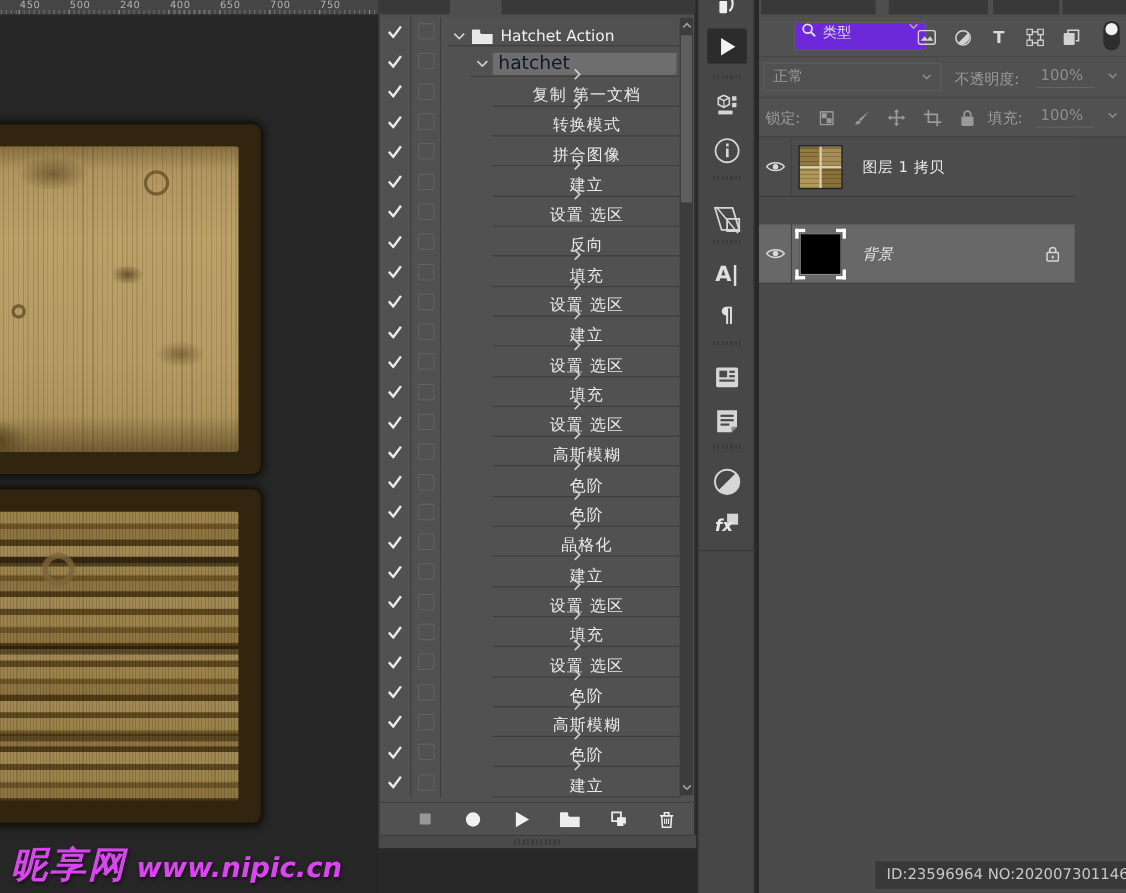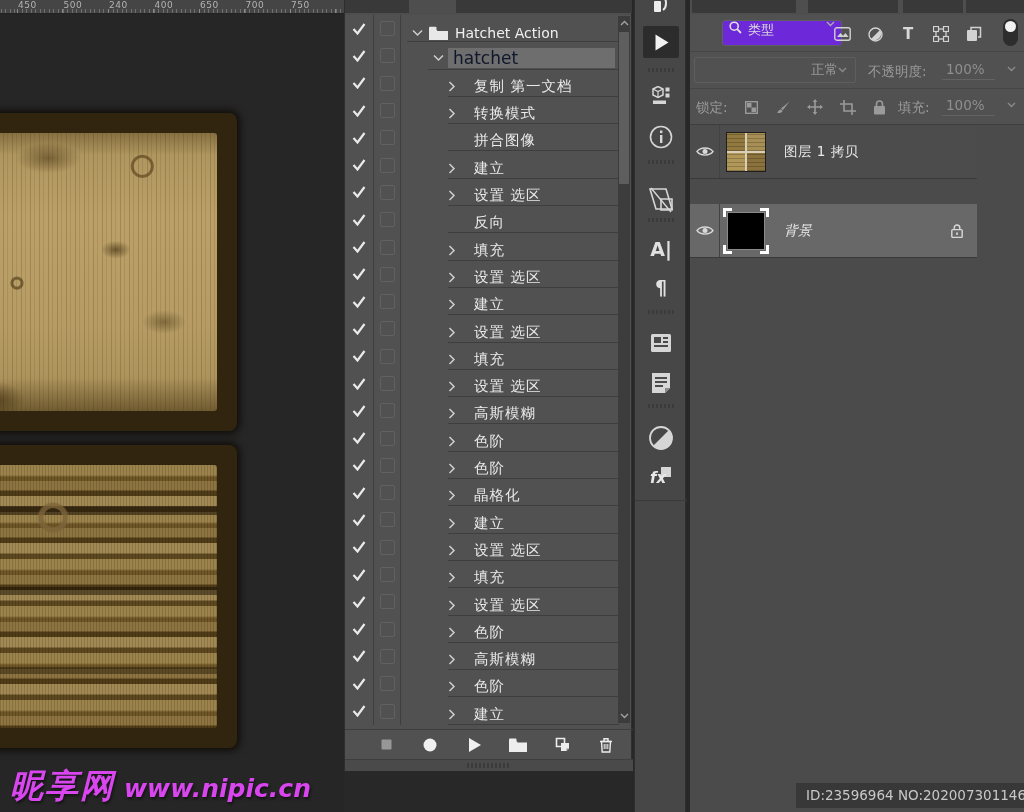--- a/index.html
+++ b/index.html
@@ -61,21 +61,21 @@
   .col-modal { width:27px; border-right:1px solid #3e3e3e; display:flex; align-items:center; justify-content:center; flex:none; }
   .modal-box { width:15px; height:15px; border:1px solid #616161; border-radius:2px; }
   .col-content { flex:1; display:flex; align-items:flex-end; min-width:0; }
   .chev { width:20px; display:flex; align-items:center; justify-content:center; flex:none; }
   .inner-line { flex:1; display:flex; align-items:center; border-bottom:1px solid #3e3e3e; margin-right:14px; min-width:0; }
   .folder-inner { margin-left:6px; }
   .folder-ico { margin:0 7px 0 2px; display:flex; }
   .set-name { font-size:14px; color:#f0f0f0; }
   .hatch-inner { margin-left:27px; }
   .hl-box { flex:1; background:#6e6e6e; margin:1px 4px 1px 0; display:flex; align-items:center; padding-left:5px; font-size:17px; color:#0f172a; }
-  .step-inner { margin-left:47px; }
+  .step-inner { margin-left:47px;flex-direction:column; }
   .step-label { font-size:14.5px; color:#eaeaea; letter-spacing:1px; white-space:nowrap; overflow:hidden; }
   .step-chev-slot { width:26px; flex:none; display:flex; align-items:center; }
 
   .scrollbar { position:absolute; right:1px; top:16px; width:12px; height:707px; background:#3c3c3c; }
   .sc-up { position:absolute; top:2px; left:0; width:12px; height:10px; display:flex; align-items:center; justify-content:center; }
   .sc-down { position:absolute; bottom:2px; left:0; width:12px; height:10px; display:flex; align-items:center; justify-content:center; }
   .sc-thumb { position:absolute; top:16px; left:1px; width:10px; height:152px; background:#5e5e5e; border-radius:1px; }
 
   .atoolbar { position:absolute; left:0; top:729px; width:288px; height:30px;
               border-top:1px solid #3e3e3e; display:flex; align-items:center;
@@ -108,21 +108,21 @@
   .search-box { position:absolute; left:4px; top:5px; width:120px; height:26px; background:#6d28d9;
                 border:1px solid #5f5f5f; border-radius:3px; display:flex; align-items:flex-start; padding:0 6px; gap:6px;margin-left:28px; }
   .search-box .lbl { font-size:13px; color:#dcdcdc; flex:1; }
   .f-ico { position:absolute; top:9px; display:flex; align-items:center; justify-content:center; width:20px; height:20px; color:#d2d2d2; }
   .toggle { position:absolute; right:6px; top:4px; width:15px; height:27px; background:#2d2d2d; border-radius:8px; }
   .toggle i { position:absolute; left:2px; top:2px; width:11px; height:11px; background:#f2f2f2; border-radius:50%; }
 
   .blend-row { top:52px; height:37px; border-bottom:1px solid #464646; }
   .blend-box { position:absolute; left:4px; top:5px; width:162px; height:26px; border:1px solid #5e5e5e;
                border-radius:2px; display:flex; align-items:center; padding:0 8px; }
-  .blend-box .lbl { flex:1; font-size:13.5px; color:#9b9b9b;text-align:right; }
+  .blend-box .lbl { flex:1; font-size:13.5px; color:#9b9b9b; }
   .dim-lbl { font-size:13.5px; color:#9b9b9b; }
   .dim-val { font-size:13.5px; color:#8f8f8f; border-bottom:1px solid #636363; padding:0 10px 2px 4px; }
   .op-lbl { position:absolute; left:178px; top:11px; }
   .op-val { position:absolute; left:252px; top:9px; }
   .op-car { position:absolute; right:8px; top:14px; }
 
   .lock-row { top:89px; height:36px; border-bottom:1px solid #3e3e3e; }
   .lock-lbl { position:absolute; left:6px; top:10px; }
   .l-ico { position:absolute; top:9px; width:18px; height:18px; display:flex; align-items:center; justify-content:center; color:#969696; }
   .fill-lbl { position:absolute; left:208px; top:10px; }

